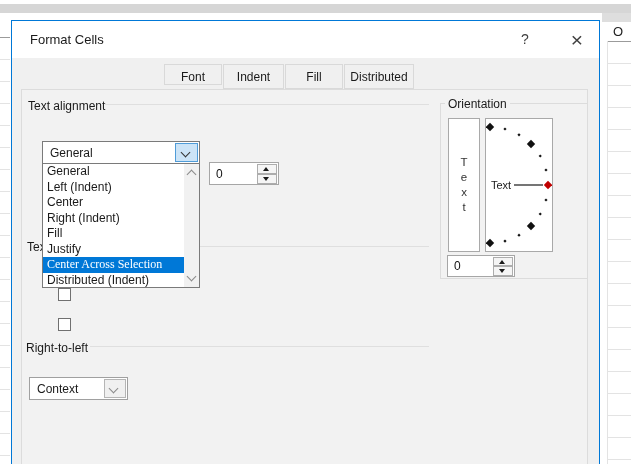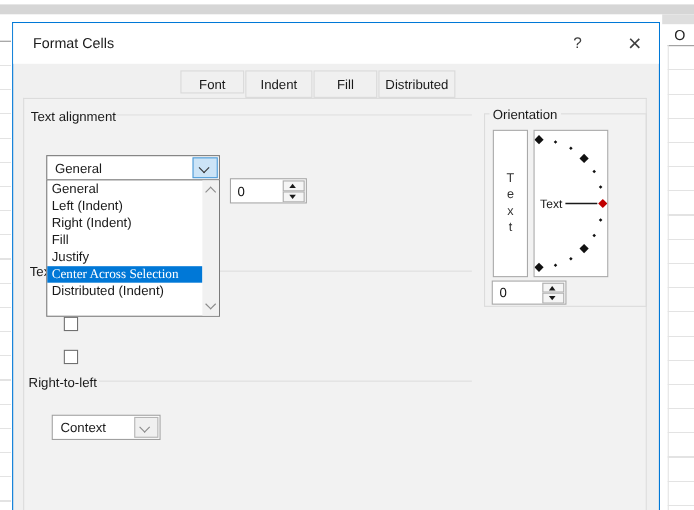--- a/index.html
+++ b/index.html
@@ -89,20 +89,21 @@
   <div class="abs combo" style="left:30px;top:120px;width:158px;height:23px;">
     <div class="val">General</div>
     <div class="dbtn blue" style="right:1px;width:21px;">
       <div class="chev" style="left:6px;top:5px;"></div>
     </div>
   </div>
 
   <div class="abs list">
     <div class="opt">General</div>
     <div class="opt">Left (Indent)</div>
+    <div class="opt">Center</div>
     <div class="opt">Right (Indent)</div>
     <div class="opt">Fill</div>
     <div class="opt">Justify</div>
     <div class="opt hl">Center Across Selection</div>
     <div class="opt">Distributed (Indent)</div>
     <div class="sbar">
       <div class="sbchev" style="top:7px;transform:rotate(-135deg);"></div>
       <div class="sbchev" style="bottom:7px;transform:rotate(45deg);"></div>
     </div>
   </div>
@@ -130,21 +131,21 @@
   <div class="abs lbl" style="left:66px;top:297px;">
     <span></span><span class="u">M</span><span>erge cells</span>
   </div>
 
   <div class="abs glabel" style="left:14px;top:320px;">Right-to-left</div>
   <div class="abs gline" style="left:78px;top:325px;width:339px;"></div>
 
   <div class="abs lbl" style="left:33px;top:338px;">
     <span></span><span class="u">T</span><span>ext direction:</span>
   </div>
-  <div class="abs combo" style="left:35px;top:356px;width:99px;height:23px;border-color:#a0a0a0;">
+  <div class="abs combo" style="left:17px;top:356px;width:99px;height:23px;border-color:#a0a0a0;">
     <div class="val">Context</div>
     <div class="dbtn gray" style="right:1px;width:20px;">
       <div class="chev lite" style="left:5px;top:5px;"></div>
     </div>
   </div>
 
   <div class="abs" style="left:428px;top:82px;width:148px;height:176px;box-sizing:border-box;border:1px solid #dcdcdc;z-index:2;"></div>
   <div class="abs glabel" style="left:433px;top:76px;padding:0 3px;">Orientation</div>
 
   <div class="abs obox vletters" style="left:436px;top:97px;width:32px;height:134px;">

